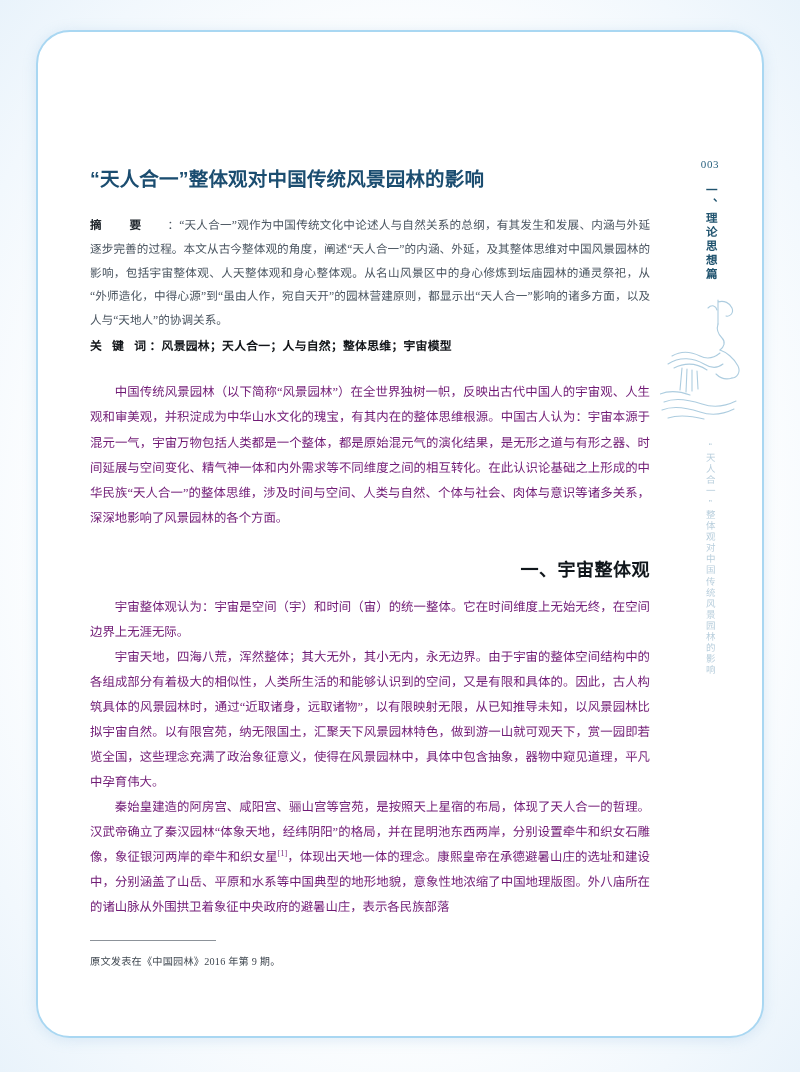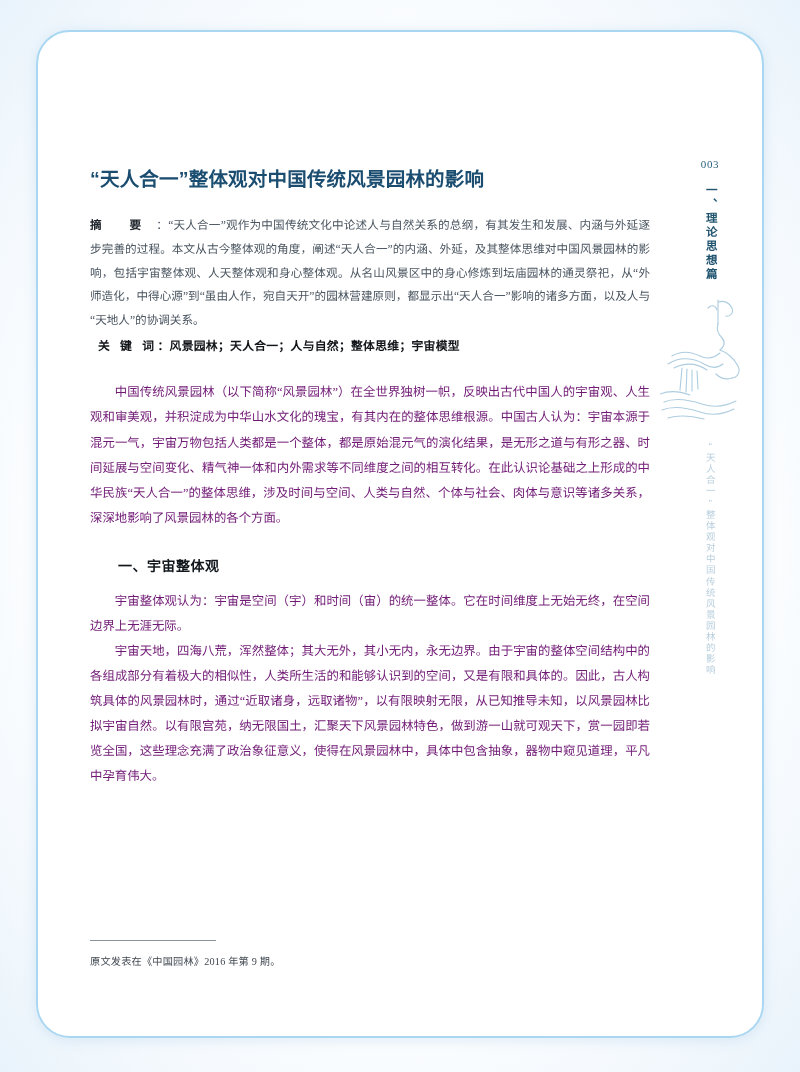--- a/index.html
+++ b/index.html
@@ -151,53 +151,54 @@
     font-size: 11.6px;
     line-height: 2.05;
     text-align: justify;
     text-justify: inter-ideograph;
     margin: 0 0 2px 0;
   }
   .abstract .lbl {
     font-weight: bold;
     color: #20262c;
     letter-spacing: 8px;
-    margin-right: 7px;
+    margin-right: 18px;
   }
 
   .keywords {
     font-family: "Liberation Sans", "DejaVu Sans", sans-serif;
     font-weight: bold;
     font-size: 11.8px;
     color: #111418;
     letter-spacing: 0.3px;
     line-height: 2.0;
-    margin: 2px 0 22px 8px;
+    margin: 2px 0 22px 0;
   }
   .keywords .lbl { letter-spacing: 3.5px; }
 
   p.body {
     margin: 0 0 0 0;
     font-family: "Liberation Serif", "DejaVu Serif", serif;
     font-size: 12.4px;
     line-height: 2.02;
     color: #701a75;
     text-align: justify;
     text-justify: inter-ideograph;
     text-indent: 2em;
   }
 
   h2.sec {
     margin: 24px 0 14px 0;
     padding-left: 2em;
     font-family: "Liberation Sans", "DejaVu Sans", sans-serif;
     font-weight: bold;
-    font-size: 14px;
+    font-size: 18px;
     color: #10161b;
     letter-spacing: 0.5px;
+    text-align: right;
   }
 
   h3.subsec {
     margin: 20px 0 0 0;
     padding-left: 2em;
     font-family: "Liberation Sans", "DejaVu Sans", sans-serif;
     font-weight: bold;
     font-size: 12.8px;
     color: #10161b;
     letter-spacing: 0.3px;
@@ -289,20 +290,21 @@
         <p class="body">中国传统风景园林（以下简称“风景园林”）在全世界独树一帜，反映出古代中国人的宇宙观、人生观和审美观，并积淀成为中华山水文化的瑰宝，有其内在的整体思维根源。中国古人认为：宇宙本源于混元一气，宇宙万物包括人类都是一个整体，都是原始混元气的演化结果，是无形之道与有形之器、时间延展与空间变化、精气神一体和内外需求等不同维度之间的相互转化。在此认识论基础之上形成的中华民族“天人合一”的整体思维，涉及时间与空间、人类与自然、个体与社会、肉体与意识等诸多关系，深深地影响了风景园林的各个方面。</p>
 
         <h2 class="sec">一、宇宙整体观</h2>
 
         <p class="body">宇宙整体观认为：宇宙是空间（宇）和时间（宙）的统一整体。它在时间维度上无始无终，在空间边界上无涯无际。</p>
 
 
         <p class="body">宇宙天地，四海八荒，浑然整体；其大无外，其小无内，永无边界。由于宇宙的整体空间结构中的各组成部分有着极大的相似性，人类所生活的和能够认识到的空间，又是有限和具体的。因此，古人构筑具体的风景园林时，通过“近取诸身，远取诸物”，以有限映射无限，从已知推导未知，以风景园林比拟宇宙自然。以有限宫苑，纳无限国土，汇聚天下风景园林特色，做到游一山就可观天下，赏一园即若览全国，这些理念充满了政治象征意义，使得在风景园林中，具体中包含抽象，器物中窥见道理，平凡中孕育伟大。</p>
 
 
+        <p class="body"><span>秦始皇建造的阿房宫、咸阳宫、骊山宫等宫苑，是按照天上星宿的布局，体现了天人合一的哲理。汉武帝确立了秦汉园林“体象天地，经纬阴阳”的格局，并在昆明池东西两岸，分别设置牵牛和织女石雕像，象征银河两岸的牵牛和织女星</span><span class="sup">[1]</span><span>，体现出天地一体的理念。康熙皇帝在承德避暑山庄的选址和建设中，分别涵盖了山岳、平原和水系等中国典型的地形地貌，意象性地浓缩了中国地理版图。外八庙所在的诸山脉从外围拱卫着象征中央政府的避暑山庄，表示各民族部落</span></p>
 
       </div>
 
       <div class="footnote">
         <div class="footnote-rule"></div>
         <div class="footnote-text">原文发表在《中国园林》2016 年第 9 期。</div>
       </div>
 
     </div>
   </div>

